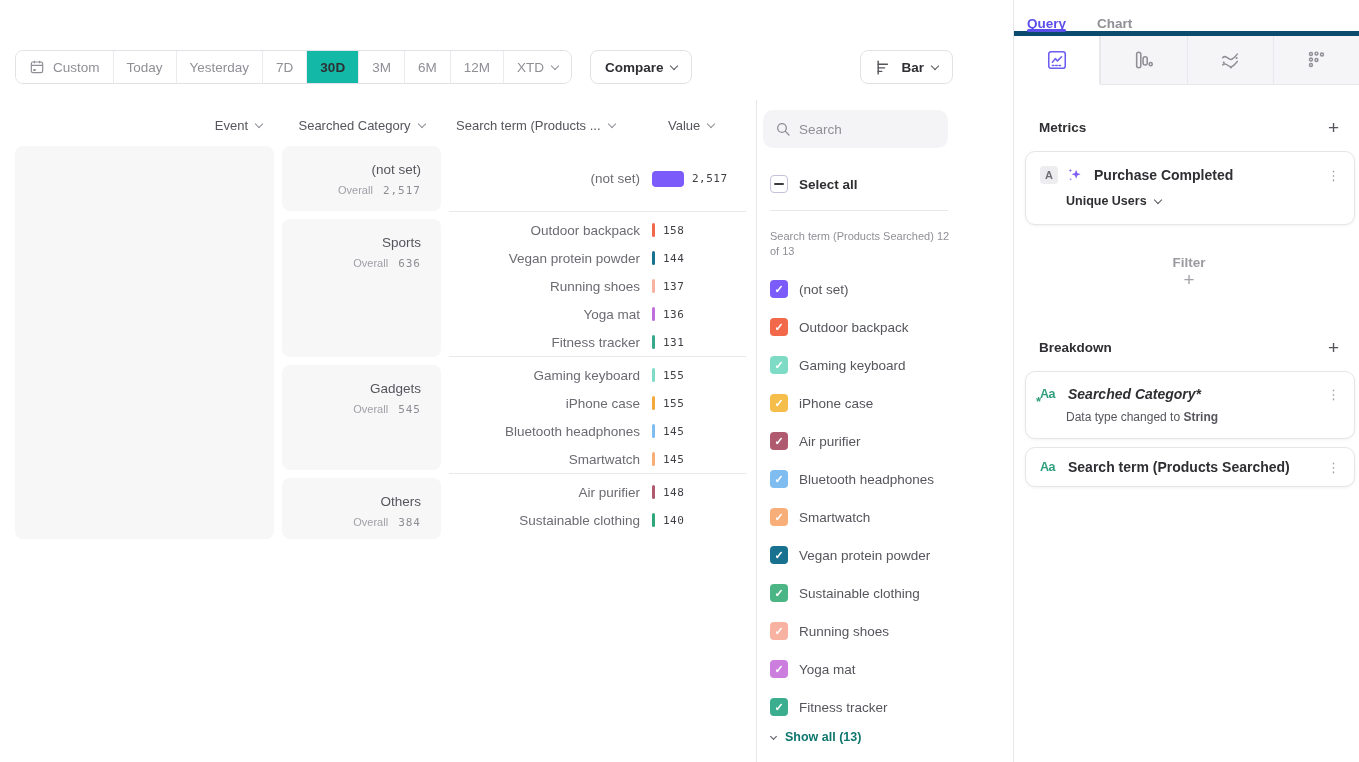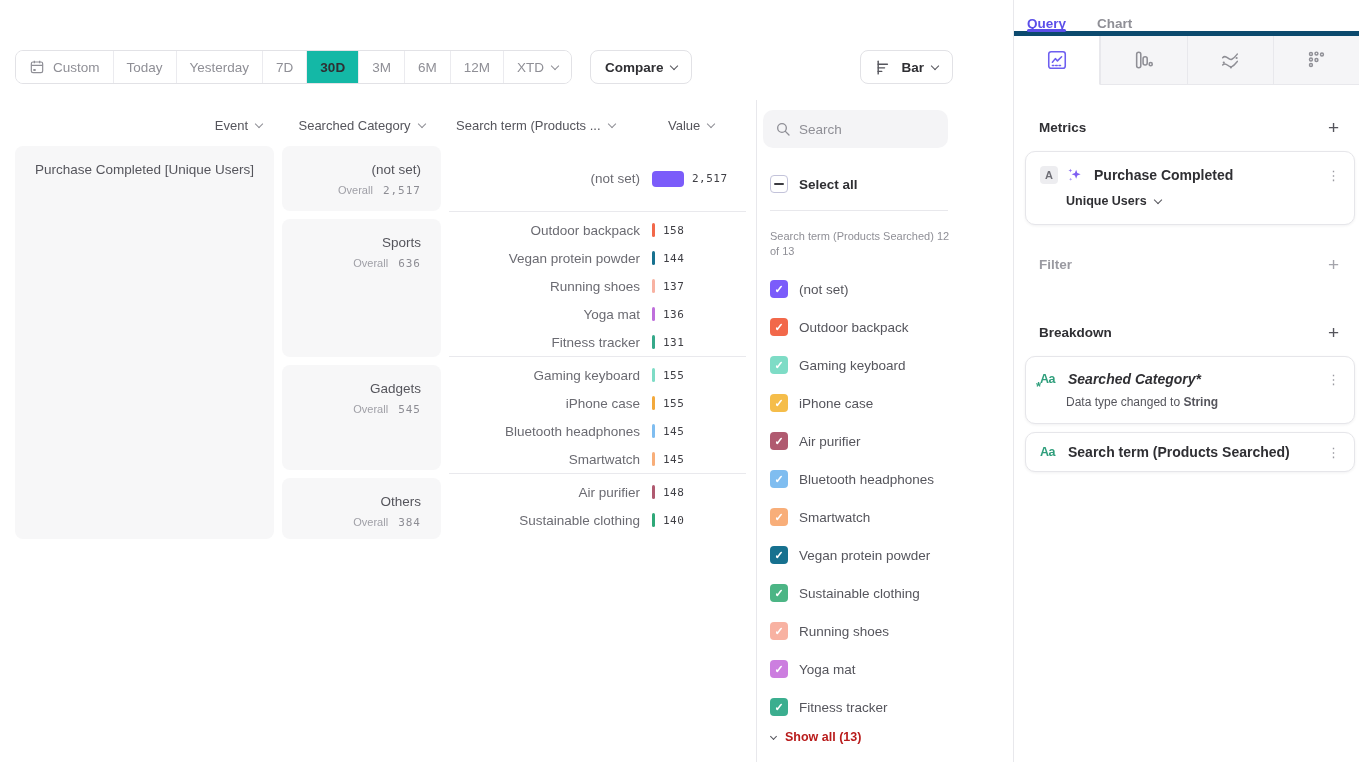--- a/index.html
+++ b/index.html
@@ -58,37 +58,37 @@
   .minus-box::after { content:''; position:absolute; left:3px; right:3px; top:50%; height:2px; margin-top:-1px; background:#3b3b40; border-radius:1px; }
   .select-all-label { margin-left:11px; font-size:13.5px; font-weight:700; color:#2f2f33; }
   .fdivider { margin:17px 0 0 13px; width:178px; height:1px; background:#e8e8ec; }
   .caption { margin:18px 56px 0 13px; font-size:11px; line-height:15px; color:#8f8f96; }
   .cb-list { margin-top:11px; }
   .cb-row { height:38px; display:flex; align-items:center; padding-left:13px; cursor:pointer; }
   .cb { width:18px; height:18px; border-radius:4px; display:flex; align-items:center; justify-content:center; flex:none; }
   .cb::after { content:'\2713'; color:#fff; font-size:11px; font-weight:700; }
   .cb.patterned { background-image:radial-gradient(rgba(255,255,255,.5) 1px, transparent 1.3px); background-size:4px 4px; }
   .cb-label { margin-left:11px; font-size:13.5px; color:#55555c; }
-  .show-all { margin:4px 0 8px 14px; display:flex; align-items:center; font-size:12.5px; font-weight:600; color:#b91c1c; cursor:pointer; }
+  .show-all { margin:4px 0 8px 14px; display:flex; align-items:center; font-size:12.5px; font-weight:600; color:#0f766e; cursor:pointer; }
   .chev.pre { width:5px; height:5px; margin:-2px 9px 0 0; border-color:#55555c; }
 
   
   .query-panel { position:absolute; left:1013px; top:0; width:346px; height:762px; border-left:1px solid #e8e8ec; background:#fff; }
   .qp-head { height:36px; border-bottom:5px solid #0c4a6e; display:flex; align-items:flex-end; padding-left:13px; }
   .qtab { position:relative; display:flex; align-items:center; font-size:13.5px; font-weight:700; color:#8f8f96; cursor:pointer; }
   .qtab.active { color:var(--accent,#5b4fe9); }
   .qtab.active::after { content:''; position:absolute; left:0; right:0; bottom:-1px; height:3.5px; border-radius:2px; background:var(--accent,#5b4fe9); }
   .qtab + .qtab { margin-left:31px;margin-top:12px; }
   .icon-tabs { height:49px; display:flex; }
   .icon-tab { flex:1; display:flex; align-items:center; justify-content:center; background:#f5f5f7; border-bottom:1px solid #e8e8ec; border-left:1px solid #e8e8ec; color:#8f8f96; cursor:pointer; }
   .icon-tab:first-child { border-left:none; }
   .icon-tab.active { background:#fff; border-bottom-color:transparent; border-right:1px solid #e8e8ec; color:#6d5ef0; }
   .qp-heading { display:flex; justify-content:space-between; align-items:center; margin:33px 20px 0 25px; font-size:13.5px; font-weight:700; color:#2f2f33; }
   .qp-heading.muted { color:#9a9aa1; font-weight:600; }
-  .qp-heading.filter { margin-top:30px; }
+  .qp-heading.filter { margin-top:30px;flex-direction:column; }
   .qp-heading.breakdown { margin-top:49px; }
   .plus { font-size:19px; line-height:1; color:#55555c; font-weight:400; cursor:pointer; }
   .plus::before { content:'+'; }
   .plus.muted { color:#a4a4ab; }
   .card { margin:14px 4px 0 11px; border:1px solid #e6e6ea; border-radius:10px; background:#fff; box-shadow:0 1px 3px rgba(20,20,40,.06); }
   .card-row { display:flex; align-items:center; padding:14px 14px 0 14px; }
   .card-row.single { padding:11px 14px; }
   .badge-a { width:18px; height:18px; border-radius:4px; background:#ededf0; color:#6e6e76; font-size:11px; font-weight:700; display:flex; align-items:center; justify-content:center; flex:none; }
   .sparkle { display:flex; margin-left:8px; }
   .card-title { margin-left:10px; font-size:14px; font-weight:700; color:#2f2f33; }
@@ -178,21 +178,20 @@
         <span>Search term (Products ...</span>
           <span class="chev"></span>
       </div>
       <div class="th th-value">
         <span>Value</span>
           <span class="chev"></span>
       </div>
     </div>
 
     <div class="event-cell">
-      <div class="cat-name">Purchase Completed [Unique Users]</div>
     </div>
 
     <div class="cat-col">
         <div class="cat-cell" style="height: 65px;">
           <div class="cat-name">(not set)</div>
           <div class="cat-overall"><span class="ov-label">Overall</span><span class="ov-value">2,517</span></div>
         </div>
         <div class="cat-cell" style="height: 138px;">
           <div class="cat-name">Sports</div>
           <div class="cat-overall"><span class="ov-label">Overall</span><span class="ov-value">636</span></div>

